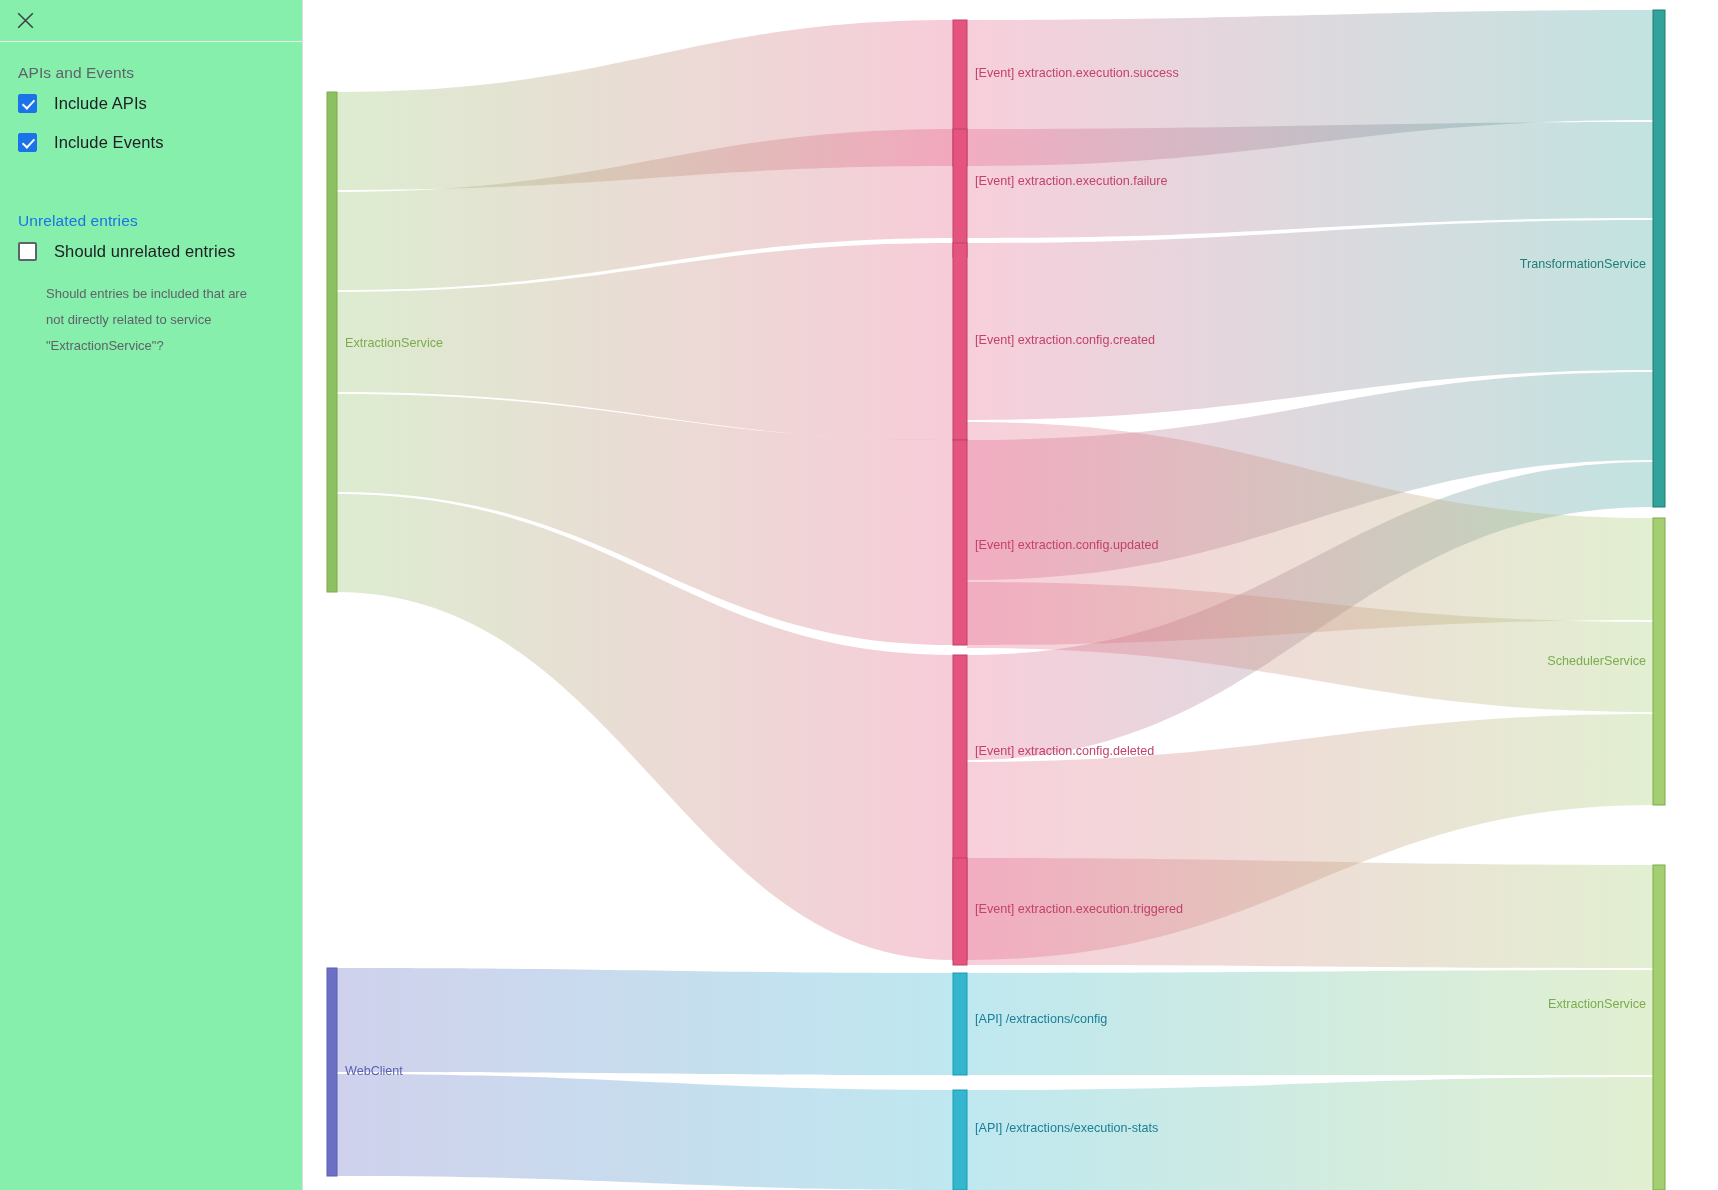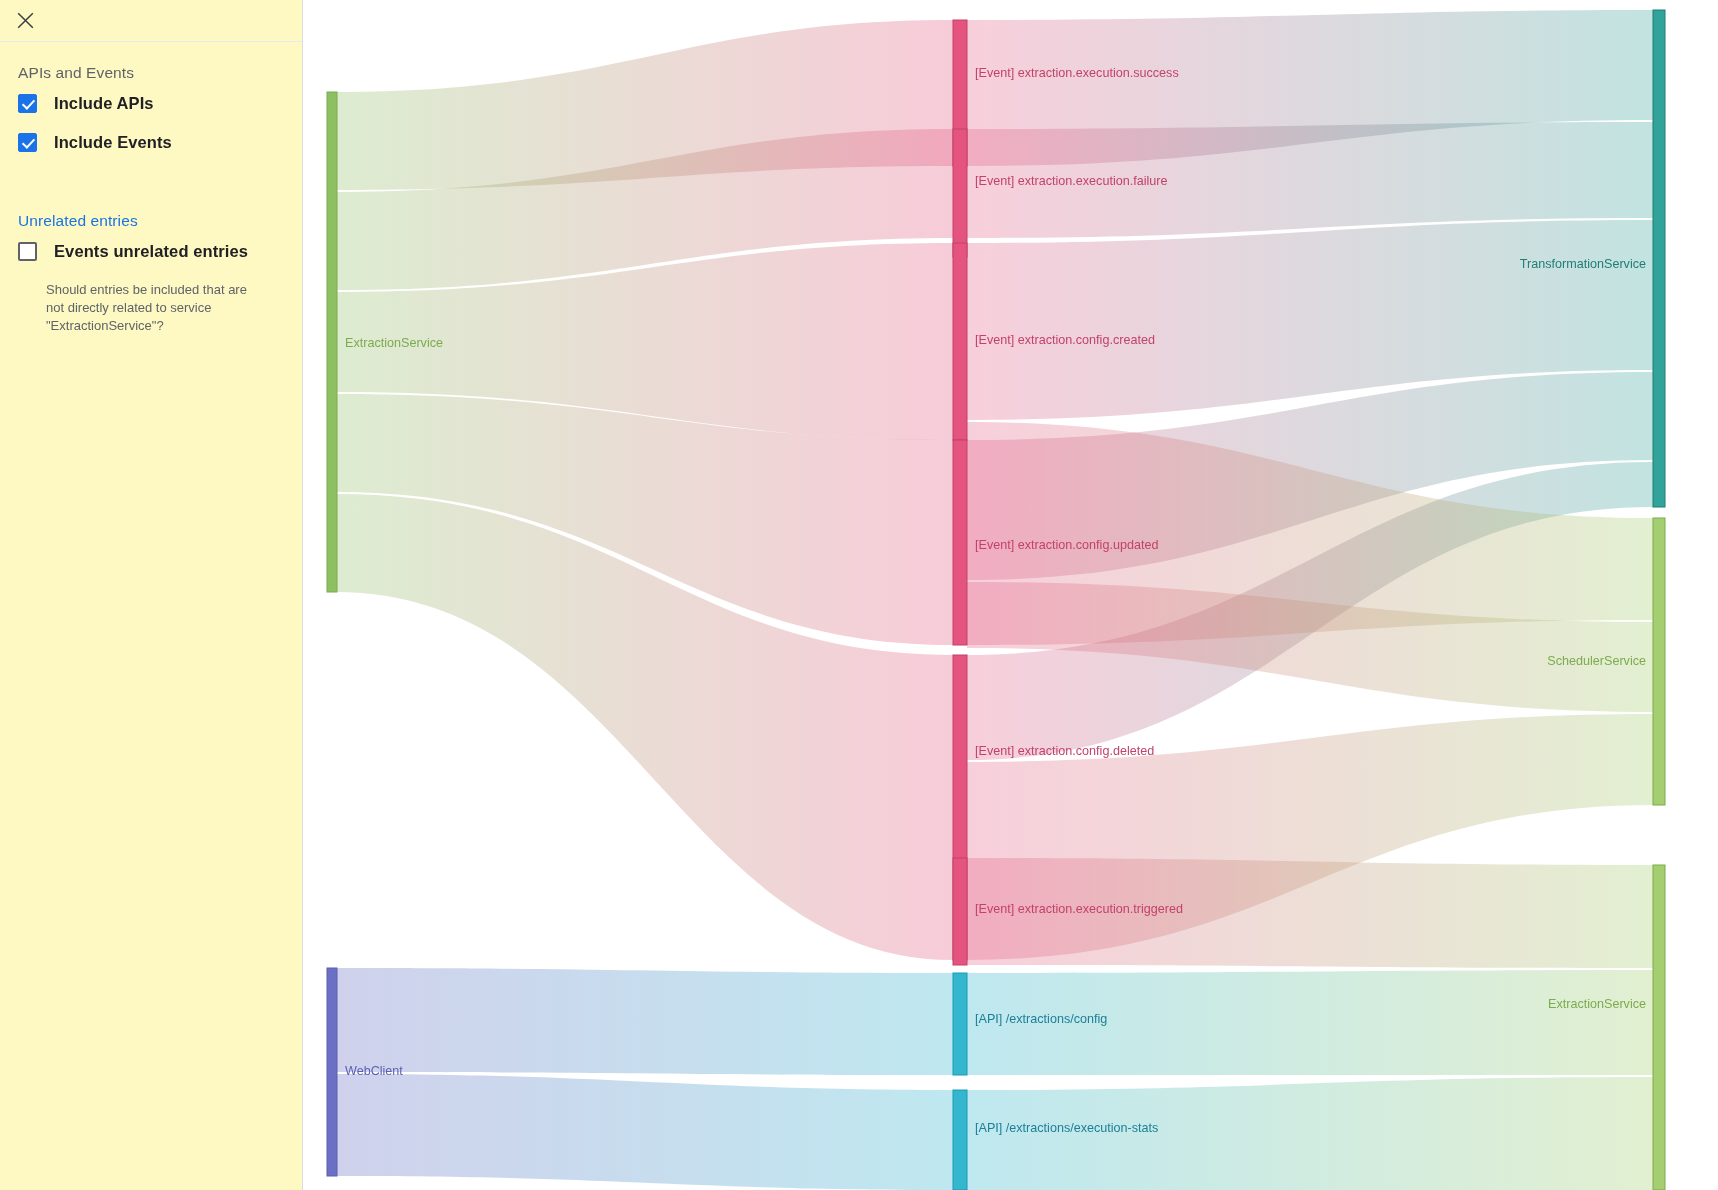--- a/index.html
+++ b/index.html
@@ -7,21 +7,21 @@
     width:1718px;height:1190px;
     background:#ffffff;
     font-family:"Liberation Sans", sans-serif;
     overflow:hidden;
   }
   .app{position:relative;width:1718px;height:1190px;display:flex;}
 
   
   .sidebar{
     width:303px;height:1190px;
-    background:#fef9c3;
+    background:#86efac;
     border-right:1px solid #dadce0;
     box-sizing:border-box;
     position:relative;
     flex:0 0 303px;
   }
   .sidebar-header{
     height:42px;
     border-bottom:1px solid #e8eaed;
     display:flex;align-items:center;
     padding-left:10px;
@@ -44,21 +44,20 @@
   }
   .section-title.link{
     color:#1a73e8;
     margin-top:60px;
   }
 
   .check-row{
     display:flex;
     margin-bottom:20px;
     cursor:pointer;
-    font-weight:bold;
   }
   .check-row:last-child{margin-bottom:0;}
   .cbox{
     width:19px;height:19px;
     border-radius:2px;
     box-sizing:border-box;
     flex:0 0 19px;
     position:relative;
     margin-right:17px;
   }
@@ -74,21 +73,21 @@
     transform:rotate(43deg);
   }
   .check-label{
     font-size:16.5px;
     color:#202124;
     letter-spacing:.1px;
   }
   .helper-text{
     font-size:13px;
     color:#5f6368;
-    line-height:18px;
+    line-height:26px;
     margin:12px 0 0 28px;
     max-width:215px;
   }
 
   
   .canvas{
     position:relative;
     flex:1 1 auto;
     height:1190px;
     background:#ffffff;
@@ -133,21 +132,21 @@
 
       <div class="check-row">
         <span class="cbox on"></span>
         <span class="check-label">Include Events</span>
       </div>
 
       <div class="section-title link">Unrelated entries</div>
 
       <div class="check-row">
         <span class="cbox off"></span>
-        <span class="check-label">Events unrelated entries</span>
+        <span class="check-label">Should unrelated entries</span>
       </div>
 
       <div class="helper-text">Should entries be included that are not directly related to service "ExtractionService"?</div>
     </div>
   </aside>
 
   <main class="canvas">
     <svg class="sankey" viewBox="0 0 1415 1190" preserveAspectRatio="none">
       <defs>
         <linearGradient id="g-green-pink" x1="0" x2="1" y1="0" y2="0">

